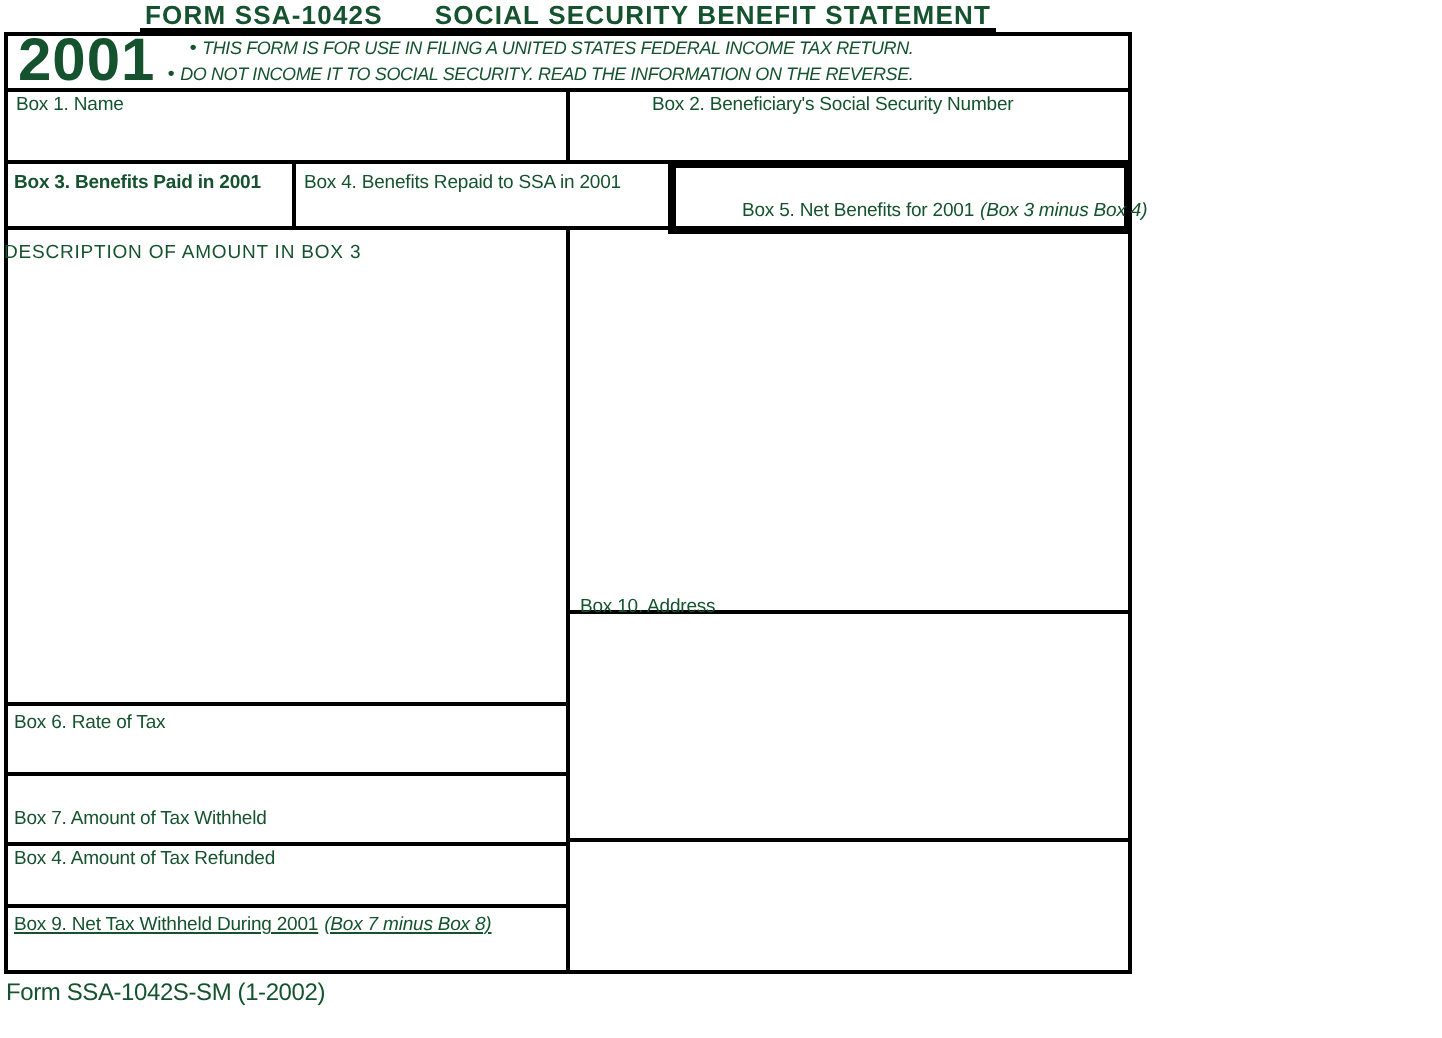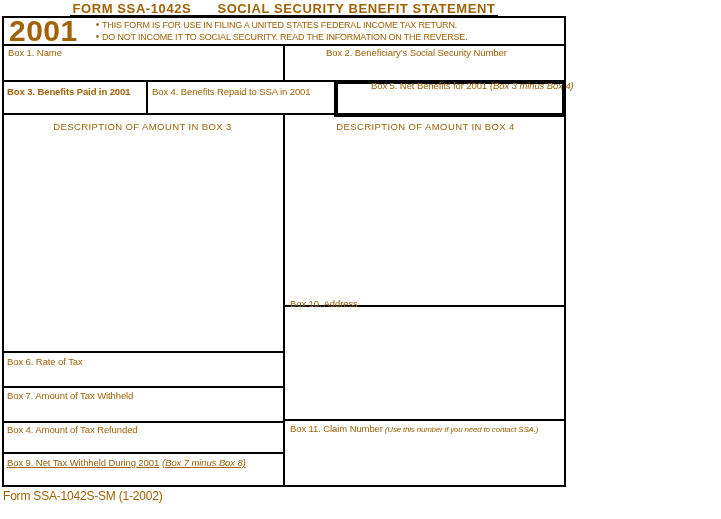--- a/index.html
+++ b/index.html
@@ -2,21 +2,21 @@
 <html><head>
 <meta charset="utf-8">
 <style>
   * { margin: 0; padding: 0; box-sizing: border-box; }
   html, body { background: #ffffff; }
   .screen {
     position: relative;
     width: 721px;
     height: 519px;
     background: #ffffff;
-    color: #a16207;
+    color: #14532d;
     font-family: "Liberation Sans", sans-serif;
     overflow: hidden;
   }
   
   .title-wrap {
     position: absolute;
     left: 2px; top: -1px; width: 564px;
     text-align: center;
   }
   .title-underline {
@@ -38,29 +38,30 @@
     left: 2px; top: 16px; width: 564px; height: 471px;
     border: 2px solid #000;
   }
   .hline, .vline { position: absolute; background: #000; }
   .year-box {
     position: absolute;
     left: 2px; top: 16px; width: 564px; height: 30px;
     border: 2px solid #000;
     display: flex;
     align-items: center;
+    text-align: right;
   }
   .year {
     font-size: 30px;
     font-weight: bold;
     line-height: 24px;
     letter-spacing: 0.5px;
     margin-left: 5px;
   }
-  .notices { margin-left: 18px; }
+  .notices { margin-left: 6px; font-style: italic; }
   .notice {
     font-size: 9px;
     letter-spacing: -0.2px;
     line-height: 12px;
     white-space: nowrap;
   }
   .bullet { font-size: 10px; margin-right: 3px; }
   .box5-rect {
     position: absolute;
     left: 334px; top: 80px; width: 232px; height: 37px;
@@ -73,21 +74,21 @@
     font-size: 9.5px;
     letter-spacing: -0.1px;
     white-space: nowrap;
   }
   .note { font-style: italic; margin-left: 3px; }
   .note-small { font-style: italic; font-size: 8px; letter-spacing: -0.2px; margin-left: 2px; }
   .section-heading {
     position: absolute;
     font-size: 9.5px;
     letter-spacing: 0.4px;
-    text-align: center;
+    text-align: left;
   }
   .footer {
     position: absolute;
     left: 3px; top: 489px;
     font-size: 12px;
     letter-spacing: -0.2px;
   }
 </style>
 </head>
 <body>
@@ -121,33 +122,29 @@
   <div class="vline" style="left:283px; top:46px; width:2px; height:34px;"></div>
   <div class="vline" style="left:146px; top:80px; width:2px; height:33px;"></div>
   <div class="vline" style="left:283px; top:113px; width:2px; height:374px;"></div>
 
   <div class="box5-rect"></div>
 
   <div class="label" style="left:8px; top:47px;">Box 1. Name</div>
   <div class="label" style="left:290px; top:47px;padding-left:36px;">Box 2. Beneficiary's Social Security Number</div>
   <div class="label" style="left:7px; top:86px;font-weight:bold;">Box 3. Benefits Paid in 2001</div>
   <div class="label" style="left:152px; top:86px;text-align:right;">Box 4. Benefits Repaid to SSA in 2001</div>
-  <div class="label" style="left:343px; top:80px;padding-left:28px;">
+  <div class="label" style="left:343px; top:100px;padding-left:28px;">
     <span>Box 5. Net Benefits for 2001</span><span class="note">(Box 3 minus Box 4)</span>
   </div>
 
   <div class="section-heading" style="left:2px; top:121px; width:281px;">DESCRIPTION OF AMOUNT IN BOX 3</div>
-  <div class="section-heading" style="left:285px; top:121px; width:281px;">DESCRIPTION OF AMOUNT IN BOX 4</div>
 
   <div class="label" style="left:290px; top:298px;">Box 10. Address</div>
   <div class="label" style="left:7px; top:356px;">Box 6. Rate of Tax</div>
-  <div class="label" style="left:7px; top:390px;">Box 7. Amount of Tax Withheld</div>
+  <div class="label" style="left:7px; top:404px;">Box 7. Amount of Tax Withheld</div>
   <div class="label" style="left:7px; top:424px;">Box 4. Amount of Tax Refunded</div>
   <div class="label" style="left:7px; top:457px;text-decoration:underline;">
     <span>Box 9. Net Tax Withheld During 2001</span><span class="note">(Box 7 minus Box 8)</span>
-  </div>
-  <div class="label" style="left:290px; top:423px;">
-    <span>Box 11. Claim Number</span><span class="note-small">(Use this number if you need to contact SSA.)</span>
   </div>
 
   <div class="footer">Form SSA-1042S-SM (1-2002)</div>
 
 </div>
 
 </body></html>

